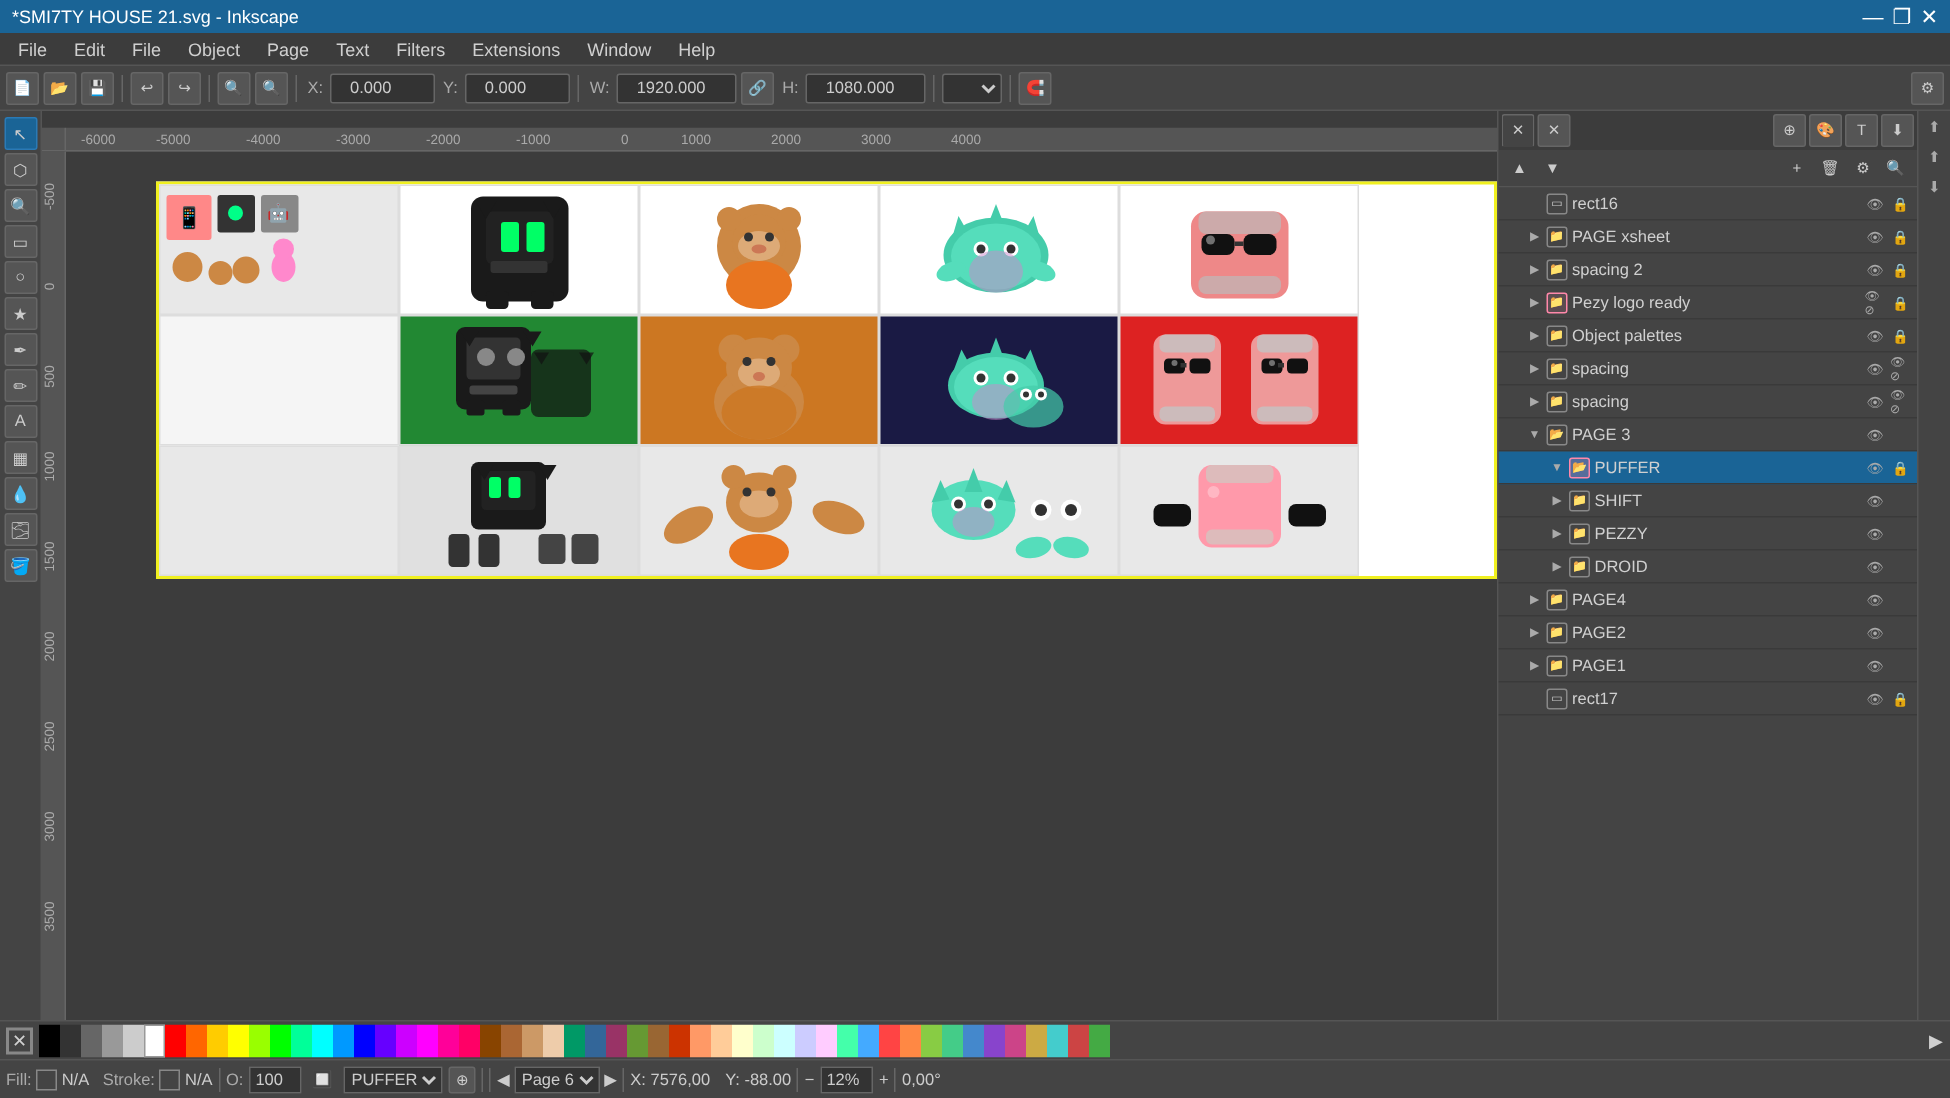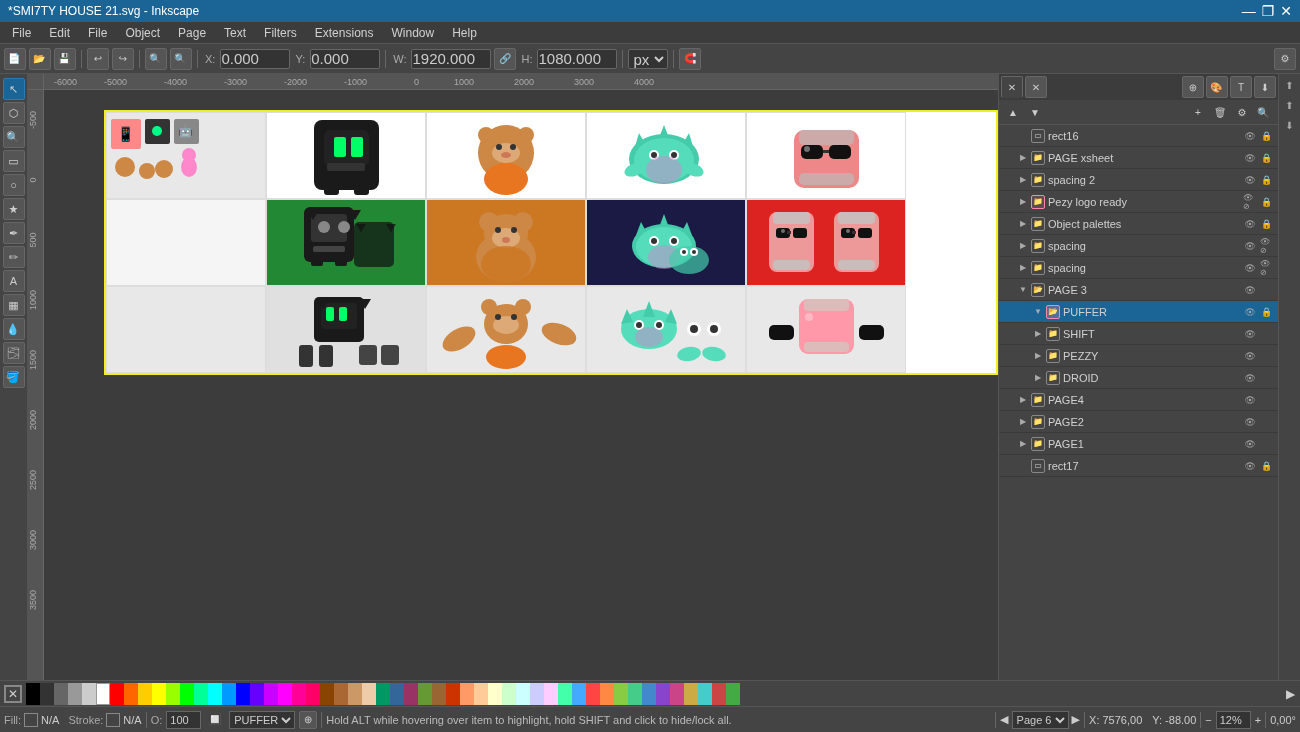--- a/index.html
+++ b/index.html
@@ -32,21 +32,21 @@
       border-bottom: 1px solid #555;
     }
     .toolbar-btn {
       width: 22px; height: 22px; background: #555; border: 1px solid #666;
       border-radius: 2px; cursor: pointer; display: flex; align-items: center; justify-content: center;
       font-size: 10px; color: #ccc;
     }
     .toolbar-sep { width: 1px; height: 18px; background: #666; margin: 0 2px; }
     .toolbar-input {
       height: 20px; background: #333; border: 1px solid #666; color: #ccc;
-      padding: 0 0; font-size: 15px; border-radius: 2px;
+      padding: 0 12px; font-size: 11px; border-radius: 2px;
     }
     .toolbar-label { font-size: 11px; color: #aaa; padding: 0 2px; }
 
     
     #main { display: flex; width: 100%; height: calc(732px - 22px - 22px - 30px - 26px - 26px); }
 
     
     #toolbox {
       width: 28px; background: #444; border-right: 1px solid #555;
       display: flex; flex-direction: column; align-items: center; padding: 4px 2px; gap: 2px;
@@ -210,21 +210,21 @@
     <div class="tool-btn" title="Star">★</div>
     <div class="tool-btn" title="Pen">✒</div>
     <div class="tool-btn" title="Pencil">✏</div>
     <div class="tool-btn" title="Text">A</div>
     <div class="tool-btn" title="Gradient">▦</div>
     <div class="tool-btn" title="Dropper">💧</div>
     <div class="tool-btn" title="Spray">🌫</div>
     <div class="tool-btn" title="Fill">🪣</div>
   </div>
 
-  <div id="canvas-area" style="position:relative; flex:1; overflow:hidden;">
+  <div id="canvas-area" style="position:relative; flex:1; overflow:hidden;margin-top:11px;">
 
     <div style="position:absolute; top:0; left:0; right:0; height:16px; background:#555; display:flex; align-items:center; overflow:hidden; z-index:10; border-bottom:1px solid #666;">
       <div style="width:16px; height:16px; background:#555; border-right:1px solid #666; flex-shrink:0;"></div>
       <div style="flex:1; height:16px; position:relative; overflow:hidden;">
         <svg width="100%" height="16">
           <text x="10" y="11" fill="#aaa" font-size="9">-6000</text>
           <text x="60" y="11" fill="#aaa" font-size="9">-5000</text>
           <text x="120" y="11" fill="#aaa" font-size="9">-4000</text>
           <text x="180" y="11" fill="#aaa" font-size="9">-3000</text>
           <text x="240" y="11" fill="#aaa" font-size="9">-2000</text>
@@ -760,21 +760,20 @@
   <div class="bt-sep"></div>
   <span style="font-size:11px;color:#aaa;">O:</span>
   <input type="text" style="width: 35px; height: 18px; background: rgb(51, 51, 51); border: 1px solid rgb(102, 102, 102); color: rgb(204, 204, 204); font-size: 11px; padding: 0px 3px;" value="100">
   <div style="width:20px;height:20px;display:flex;align-items:center;justify-content:center;cursor:pointer;">🔲</div>
   <select style="height:18px;background:#333;border:1px solid #666;color:#ccc;font-size:11px;">
     <option>PUFFER</option>
   </select>
   <div style="width:18px;height:18px;background:#555;border:1px solid #666;border-radius:2px;display:flex;align-items:center;justify-content:center;cursor:pointer;font-size:10px;">⊕</div>
   <div class="bt-sep"></div>
 
-  <span style="font-size:11px;color:#bbb;flex:1;overflow:hidden;text-overflow:ellipsis;white-space:nowrap;">Hold ALT while hovering over item to highlight, hold SHIFT and click to hide/lock all.</span>
   <div class="bt-sep"></div>
 
   <div style="display:flex;align-items:center;gap:3px;">
     <div style="cursor:pointer;font-size:11px;">◀</div>
     <select style="height:18px;background:#333;border:1px solid #666;color:#ccc;font-size:11px;">
       <option>Page 6</option>
     </select>
     <div style="cursor:pointer;font-size:11px;">▶</div>
   </div>
   <div class="bt-sep"></div>

